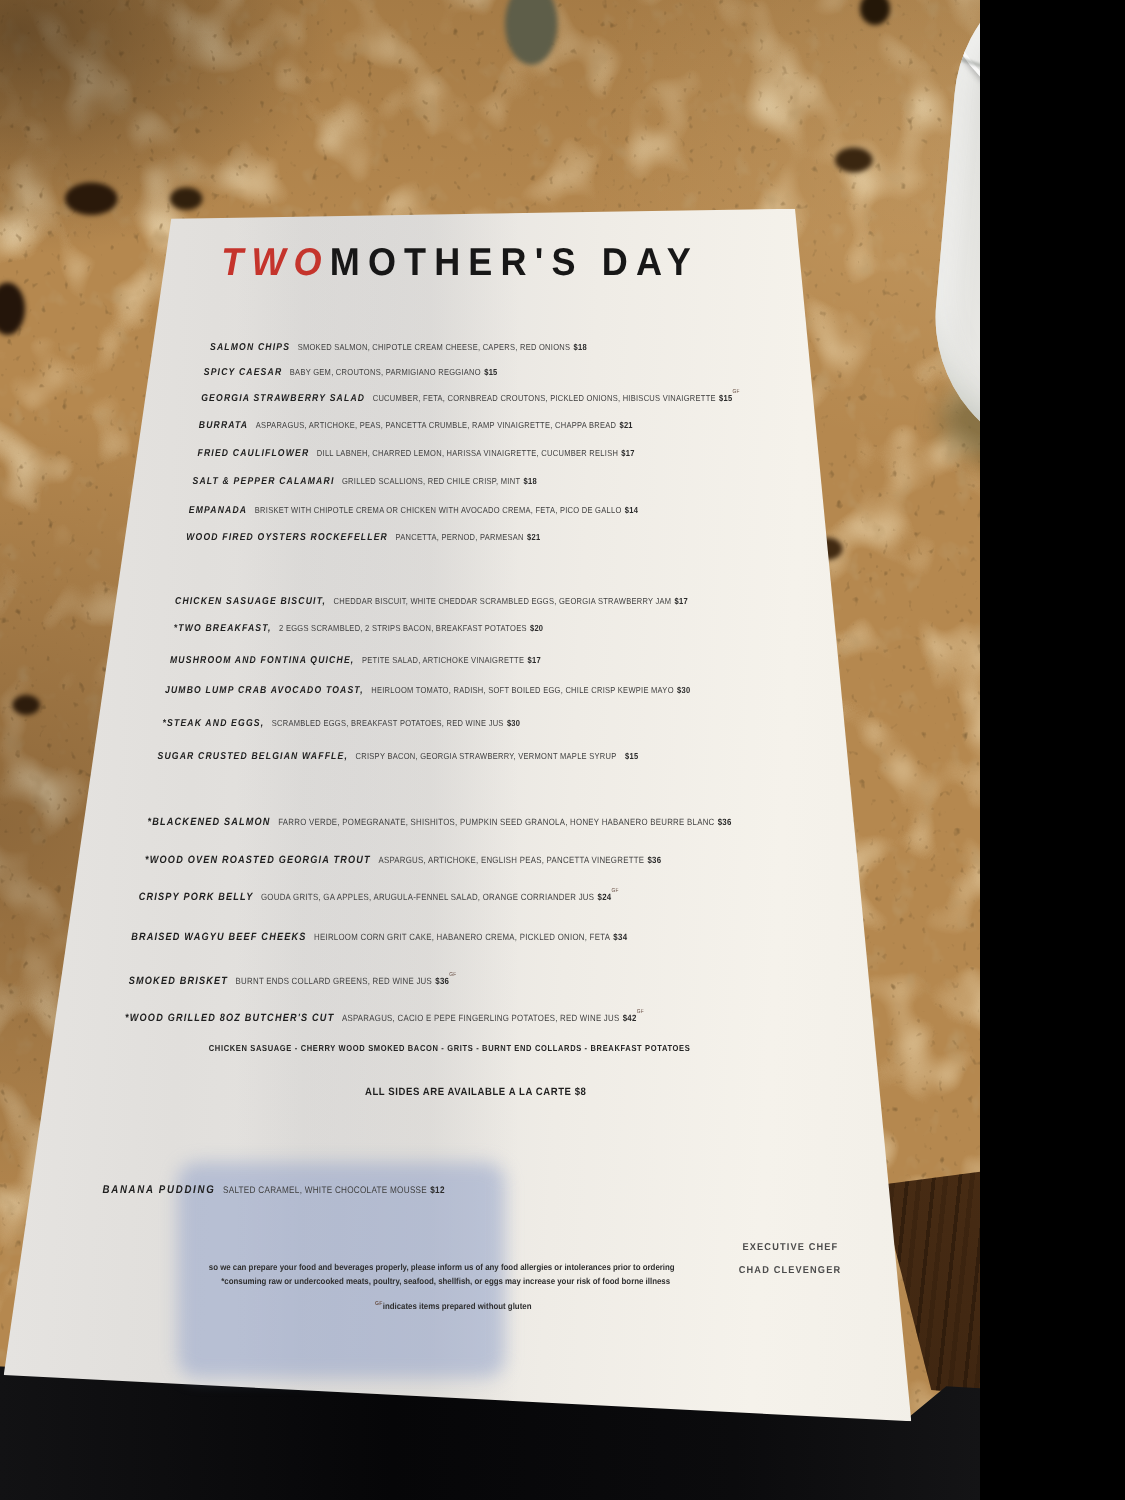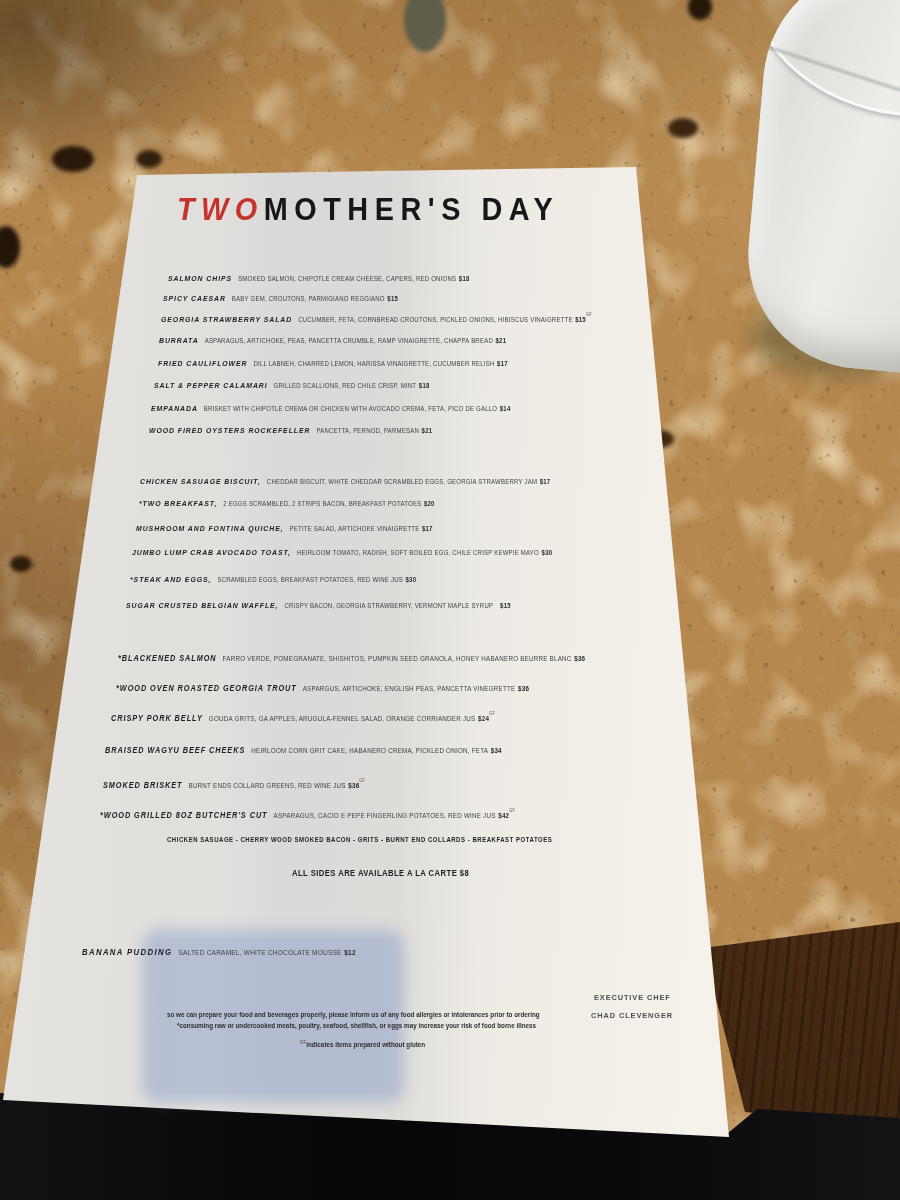--- a/index.html
+++ b/index.html
@@ -1,16 +1,16 @@
 <!DOCTYPE html>
 <html><head>
 <meta charset="utf-8">
 <style>
   html,body{margin:0;padding:0;background:#000;}
-  #stage{position:relative;width:900px;height:1200px;overflow:hidden;
+  #stage{position:relative;width:784px;height:1200px;overflow:hidden;
          font-family:"Liberation Sans","DejaVu Sans",sans-serif;}
   
   .cork{position:absolute;inset:0;background:#b5884f;}
   .cork svg{position:absolute;inset:0;}
   .cork-light{position:absolute;inset:0;pointer-events:none;background:
     radial-gradient(420px 300px at 2% 2%, rgba(30,18,6,.45), transparent 60%),
     radial-gradient(520px 400px at 98% 10%, rgba(255,228,178,.16), transparent 60%),
     radial-gradient(640px 520px at 0% 55%, rgba(40,22,8,.28), transparent 65%),
     linear-gradient(180deg, rgba(70,45,15,.14), transparent 16%);}
   .stain{position:absolute;border-radius:50%;filter:blur(2px);}

